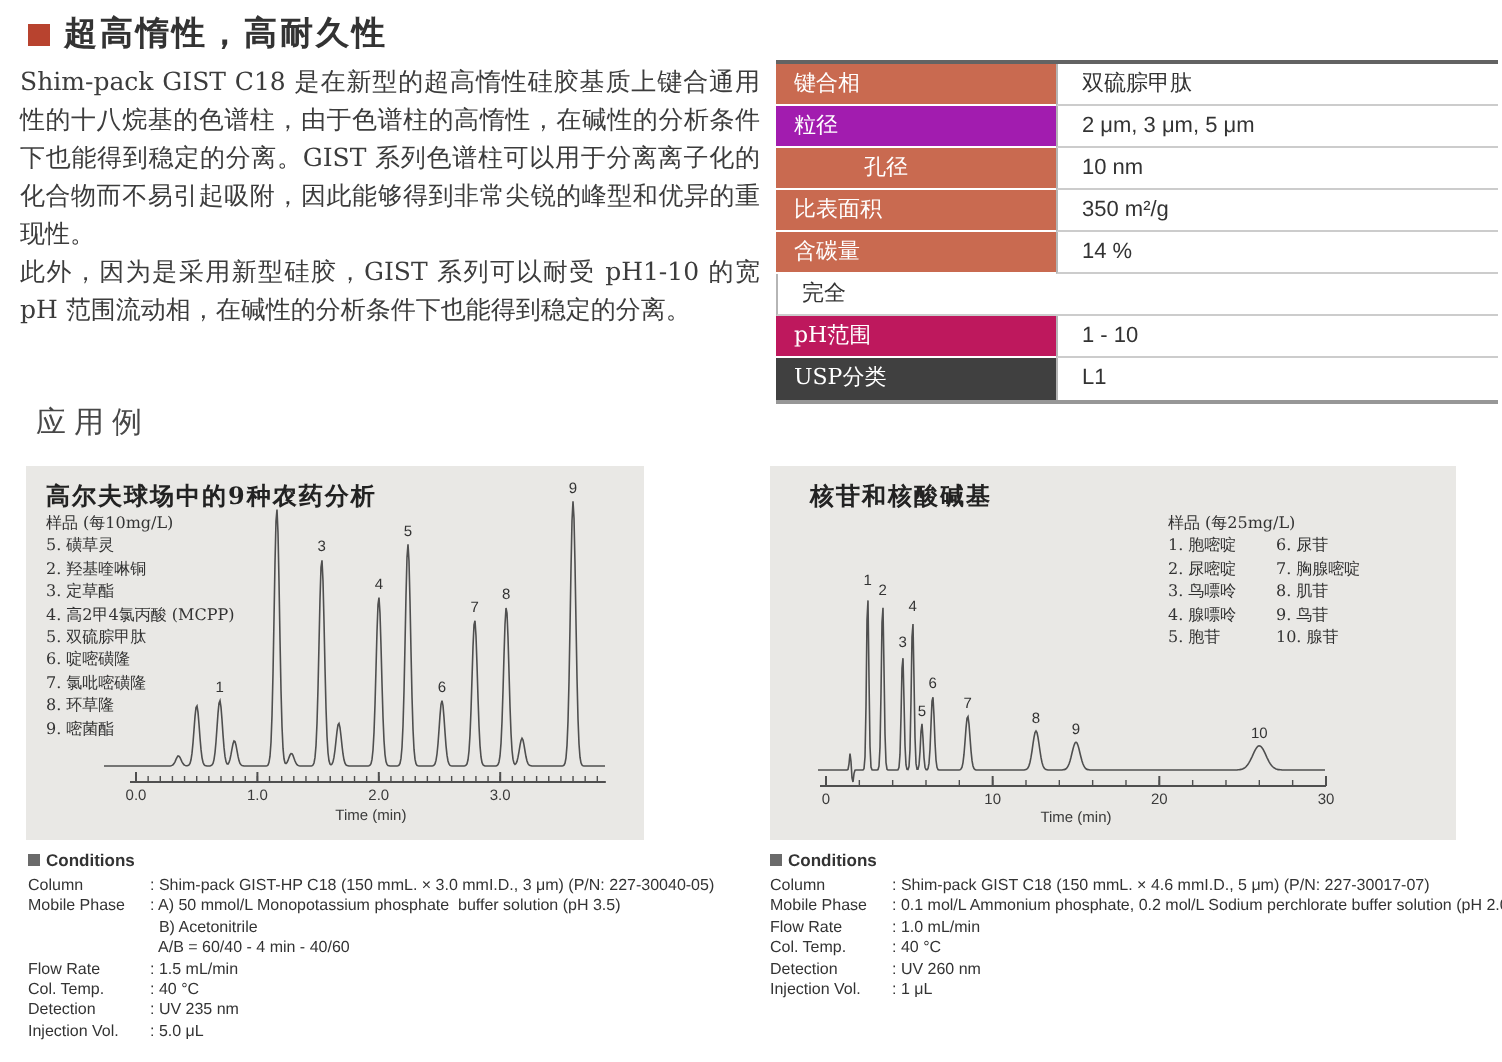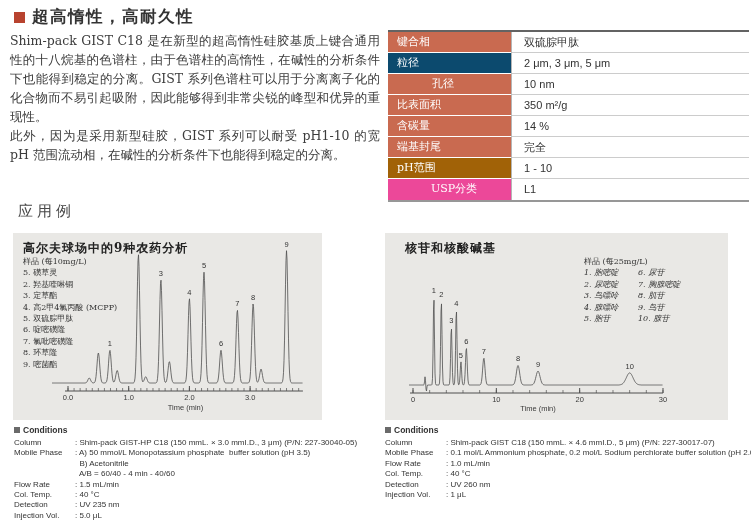--- a/index.html
+++ b/index.html
@@ -16,21 +16,21 @@
 
   
   #intro{position:absolute;left:10px;top:31px;width:370px;font-size:12.5px;
          line-height:19px;color:#3c3c3c;text-align:justify;}
   #intro p{margin:0;}
 
   
   #spec-table{position:absolute;left:388px;top:30px;width:361px;
               border-top:2px solid #636363;border-bottom:2px solid #979797;}
   .spec-row{display:flex;height:21px;}
-  .spec-label{width:123px;box-sizing:border-box;color:#fff;font-size:11px;
+  .spec-label{width:140px;box-sizing:border-box;color:#fff;font-size:11px;
               line-height:20px;padding-left:9px;}
   .spec-row:not(:last-child) .spec-label{border-bottom:1px solid #ffffff;}
   .spec-value{flex:1;box-sizing:border-box;font-size:11px;line-height:20px;
               padding-left:12px;color:#333;border-left:1px solid #b5b5b5;
               background:#ffffff;}
   .spec-row:not(:last-child) .spec-value{border-bottom:1px solid #cccccc;}
 
   
   #section-title{position:absolute;left:18px;top:202px;font-size:15px;
                  letter-spacing:4px;color:#484848;}
@@ -39,21 +39,21 @@
   .app-card{position:absolute;top:233px;height:187px;background:#e9e8e5;}
   #app-card-0{left:13px;width:309px;}
   #app-card-1{left:385px;width:343px;}
   .app-title{position:absolute;font-size:12px;font-weight:bold;color:#222;
              letter-spacing:1px;z-index:2;}
   #app-card-0 .app-title{left:10px;top:7px;}
   #app-card-1 .app-title{left:20px;top:7px;}
   .sample-block{position:absolute;font-size:8px;line-height:11.4px;color:#333;z-index:2;}
   #samples-0{left:10px;top:23px;}
   #samples-1{left:199px;top:23px;}
-  .sample-cols{display:flex;font-style:italic;}
+  .sample-cols{display:flex;}
   .sample-cols .col1{width:54px;}
   .chrom-svg{position:absolute;left:0;top:0;z-index:1;}
 
   
   .cond-block{position:absolute;top:425px;font-size:8px;color:#333;}
   #cond-0{left:14px;width:360px;}
   #cond-1{left:385px;width:366px;}
   .cond-header{display:flex;align-items:center;gap:3px;font-size:8.5px;
                font-weight:bold;margin-bottom:3px;color:#333;}
   .cond-bullet{width:6px;height:6px;background:#6a6a6a;flex:none;}
@@ -74,45 +74,44 @@
   <p>Shim-pack GIST C18 是在新型的超高惰性硅胶基质上键合通用性的十八烷基的色谱柱，由于色谱柱的高惰性，在碱性的分析条件下也能得到稳定的分离。GIST 系列色谱柱可以用于分离离子化的化合物而不易引起吸附，因此能够得到非常尖锐的峰型和优异的重现性。</p>
   <p>此外，因为是采用新型硅胶，GIST 系列可以耐受 pH1-10 的宽 pH 范围流动相，在碱性的分析条件下也能得到稳定的分离。</p>
 </div>
 
 <div id="spec-table">
     <div class="spec-row">
       <div class="spec-label cjk" style="background: rgb(201, 106, 80);">键合相</div>
       <div class="spec-value">双硫腙甲肽</div>
     </div>
     <div class="spec-row">
-      <div class="spec-label cjk" style="background: #0c4a6e;">粒径</div>
+      <div class="spec-label cjk" style="background: #a21caf;">粒径</div>
       <div class="spec-value">2 μm, 3 μm, 5 μm</div>
     </div>
     <div class="spec-row">
       <div class="spec-label cjk" style="background: rgb(201, 106, 80); padding-left: 44px;">孔径</div>
       <div class="spec-value">10 nm</div>
     </div>
     <div class="spec-row">
       <div class="spec-label cjk" style="background: rgb(201, 106, 80);">比表面积</div>
       <div class="spec-value">350 m²/g</div>
     </div>
     <div class="spec-row">
       <div class="spec-label cjk" style="background: rgb(201, 106, 80);">含碳量</div>
       <div class="spec-value">14 %</div>
     </div>
     <div class="spec-row">
-      <div class="spec-label cjk" style="background: rgb(201, 106, 80);">端基封尾</div>
       <div class="spec-value">完全</div>
     </div>
     <div class="spec-row">
-      <div class="spec-label cjk" style="background: #a16207;">pH范围</div>
+      <div class="spec-label cjk" style="background: #be185d;">pH范围</div>
       <div class="spec-value">1 - 10</div>
     </div>
     <div class="spec-row">
-      <div class="spec-label cjk" style="background: #ec4899; text-align: center;">USP分类</div>
+      <div class="spec-label cjk" style="background: #404040;">USP分类</div>
       <div class="spec-value">L1</div>
     </div>
   </div>
 
 <div id="section-title" class="cjk">应用例</div>
 
 <div class="app-card" id="app-card-0">
   <div class="app-title cjk">高尔夫球场中的9种农药分析</div>
   <div class="sample-block" id="samples-0">
     <div class="sample-header cjk">样品 (每10mg/L)</div>

